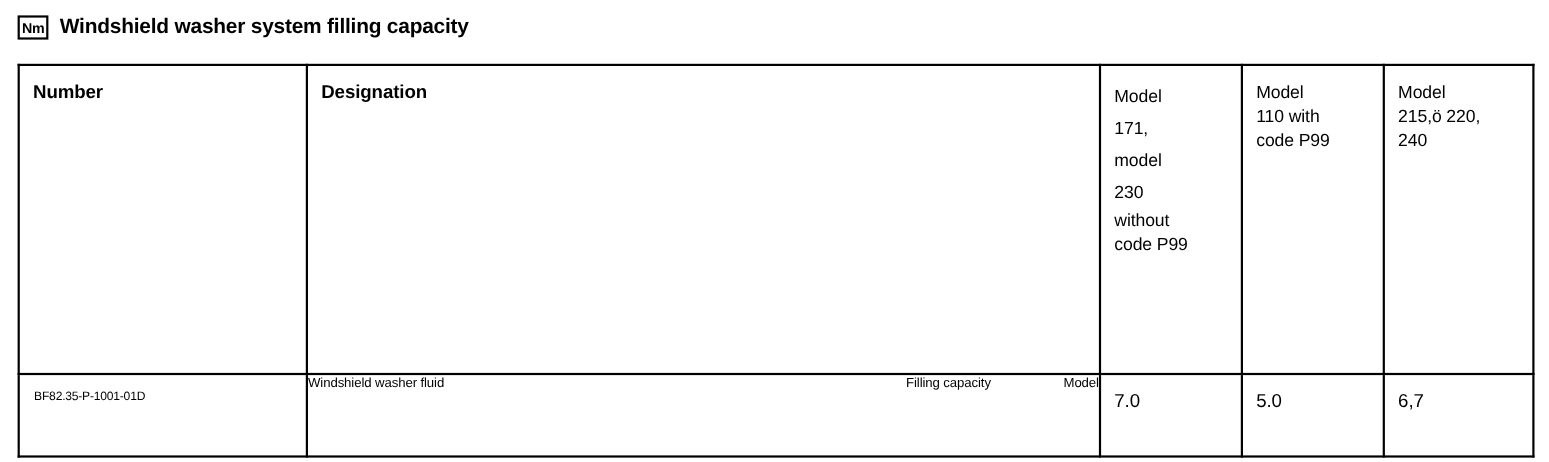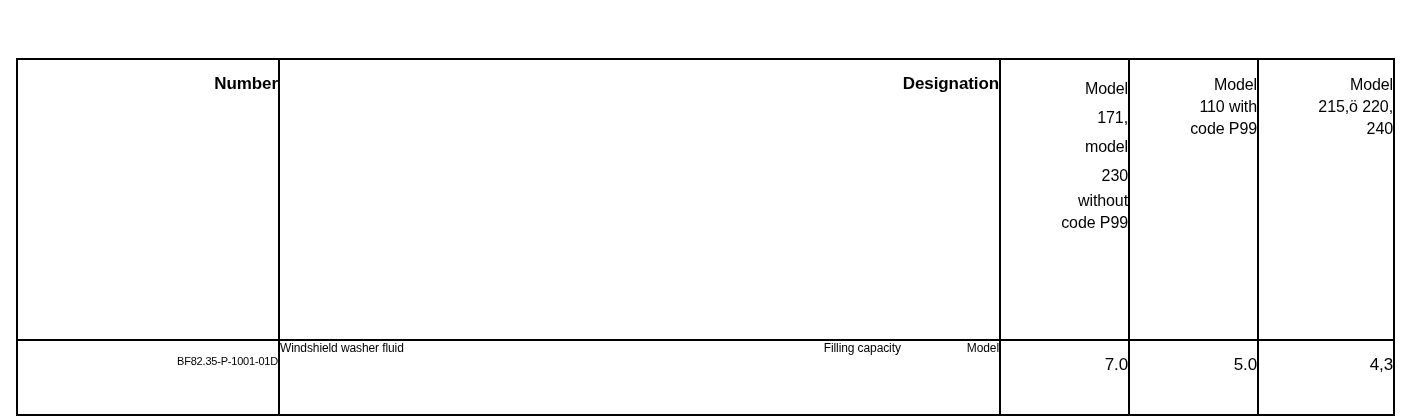--- a/index.html
+++ b/index.html
@@ -60,21 +60,21 @@
     top: 58px;
     width: 1377px;
     border-collapse: collapse;
     table-layout: fixed;
   }
   .cap-table td,
   .cap-table th {
     border: 2px solid #000;
     vertical-align: top;
     padding: 0;
-    text-align: right;
+    text-align: left;
   }
 
   
   .col-number      { width: 262px; }
   .col-designation { width: 721px; }
   .col-m1          { width: 129px; }
   .col-m2          { width: 129px; }
   .col-m3          { width: 136px; }
 
   
@@ -132,20 +132,24 @@
     font-size: 17px;
     letter-spacing: -0.1px;
     white-space: nowrap;
   }
 </style>
 </head>
 <body>
 
 <div class="page">
 
+  <div class="title-row">
+    <span class="unit-badge">Nm</span>
+    <span class="title-text">Windshield washer system filling capacity</span>
+  </div>
 
   <table class="cap-table">
     <colgroup>
       <col class="col-number">
       <col class="col-designation">
       <col class="col-m1">
       <col class="col-m2">
       <col class="col-m3">
     </colgroup>
 
@@ -198,19 +202,19 @@
             <span class="desig-unit">Model</span>
           </div>
         </td>
         <td>
           <div class="td-value">7.0</div>
         </td>
         <td>
           <div class="td-value">5.0</div>
         </td>
         <td>
-          <div class="td-value">4,3</div>
+          <div class="td-value">6,7</div>
         </td>
       </tr>
     </tbody>
   </table>
 
 </div>
 
 </body></html>

